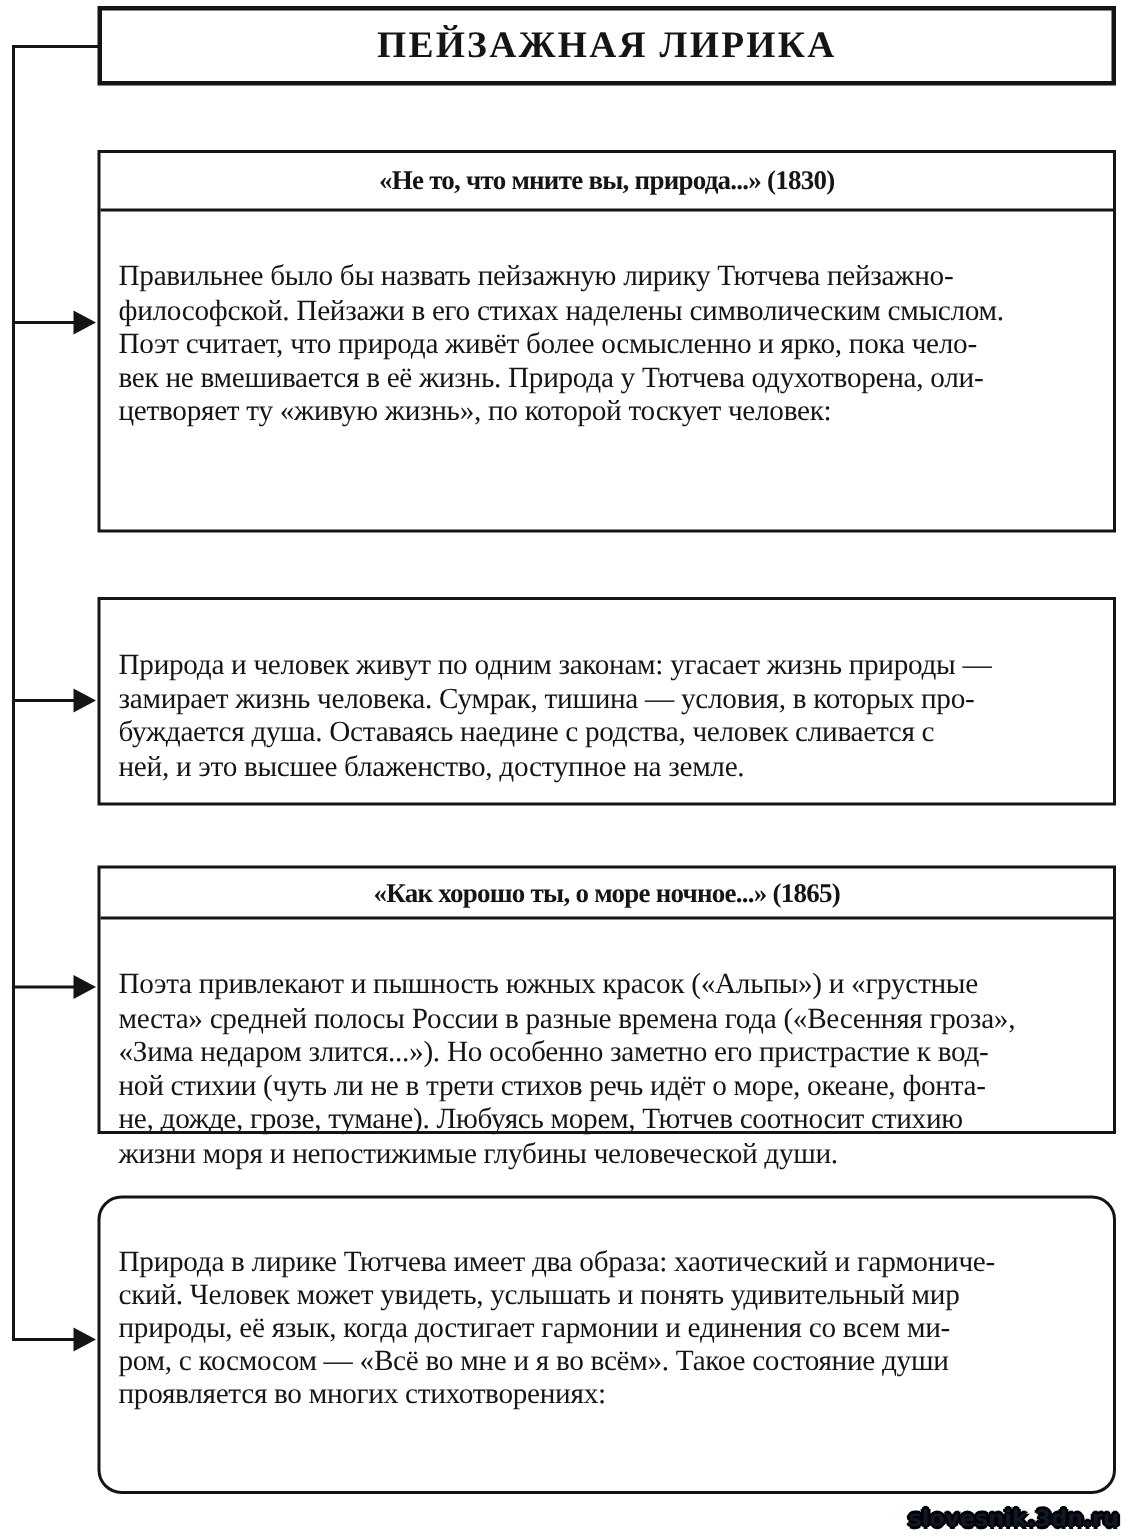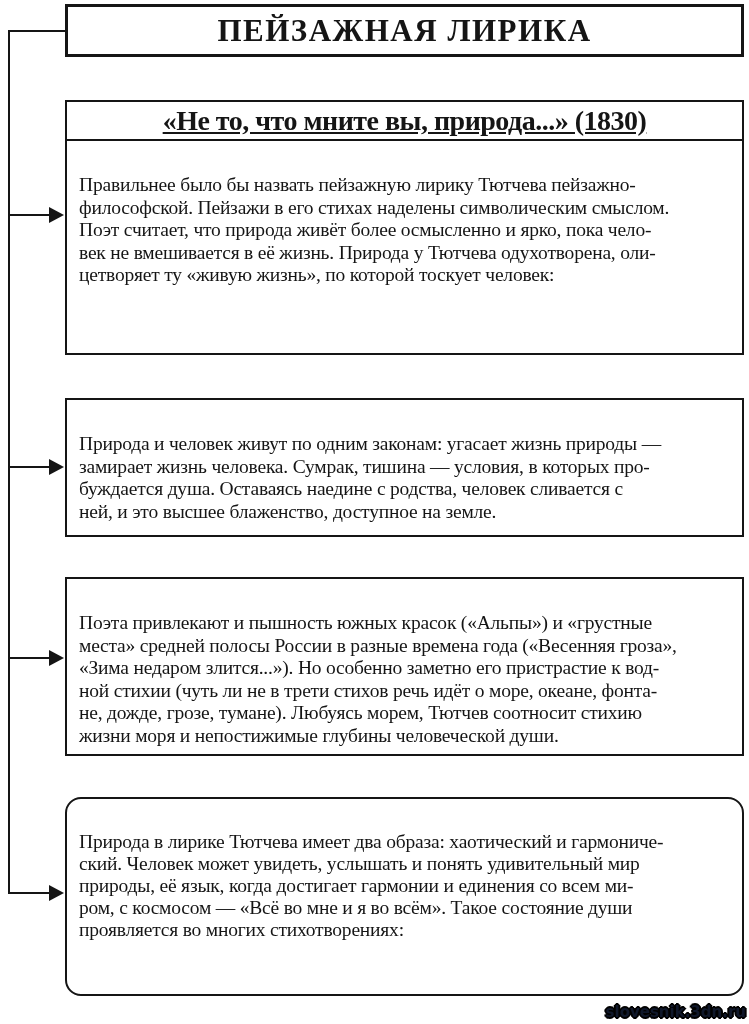--- a/index.html
+++ b/index.html
@@ -17,21 +17,21 @@
   }
 
   
   .title-box{
     position:absolute;left:65px;top:4px;width:679px;height:53px;
     border:3px solid var(--ink);
     display:flex;align-items:center;justify-content:center;
     box-sizing:border-box;
   }
   .title-box span{
-    font-weight:bold;font-size:31px;letter-spacing:1.5px;white-space:nowrap;
+    font-weight:bold;font-size:25px;letter-spacing:1.5px;white-space:nowrap;
   }
 
   
   .v-line{position:absolute;left:8px;top:30px;width:2px;height:864px;background:var(--ink);}
   .h-stub{position:absolute;left:8px;top:30px;width:58px;height:2px;background:var(--ink);}
   .arrow{position:absolute;left:8px;width:56px;height:16px;}
   .arrow .shaft{position:absolute;left:0;top:7px;width:44px;height:2px;background:var(--ink);}
   .arrow .head{
     position:absolute;right:0;top:0;width:0;height:0;
     border-left:15px solid var(--ink);
@@ -53,21 +53,21 @@
 
   .box-header{
     border-bottom:2px solid var(--ink);
     display:flex;align-items:center;justify-content:center;
     box-sizing:border-box;
   }
   .sec1 .box-header{height:39px;}
   .sec2 .box-header{height:38px;}
   .sec3 .box-header{height:34px;}
   .box-header span{
-    font-weight:bold;font-size:28px;white-space:nowrap;letter-spacing:-0.5px;text-decoration:underline;
+    font-weight:bold;font-size:18px;white-space:nowrap;letter-spacing:-0.5px;
   }
 
   .box-body{padding:4px 12px 0 12px;box-sizing:border-box;margin-top:29px;}
   .sec4 .box-body{padding-top:3px;}
   .para{
     font-size:19.5px;line-height:22.5px;letter-spacing:-0.2px;
     white-space:pre-line;text-align:left;
   }
   .sec4 .para{line-height:22px;}
   .poem-wrap{display:flex;justify-content:center;margin-top:4px;}
@@ -134,20 +134,23 @@
   <section class="box sec2">
     <div class="box-body">
       <div class="para">Природа и человек живут по одним законам: угасает жизнь природы —
 замирает жизнь человека. Сумрак, тишина — условия, в которых про-
 буждается душа. Оставаясь наедине с родства, человек сливается с
 ней, и это высшее блаженство, доступное на земле.</div>
     </div>
   </section>
 
   <section class="box sec3">
+    <div class="box-header">
+      <span>«Как хорошо ты, о море ночное...» (1865)</span>
+    </div>
     <div class="box-body">
       <div class="para">Поэта привлекают и пышность южных красок («Альпы») и «грустные
 места» средней полосы России в разные времена года («Весенняя гроза»,
 «Зима недаром злится...»). Но особенно заметно его пристрастие к вод-
 ной стихии (чуть ли не в трети стихов речь идёт о море, океане, фонта-
 не, дожде, грозе, тумане). Любуясь морем, Тютчев соотносит стихию
 жизни моря и непостижимые глубины человеческой души.</div>
     </div>
   </section>
 

